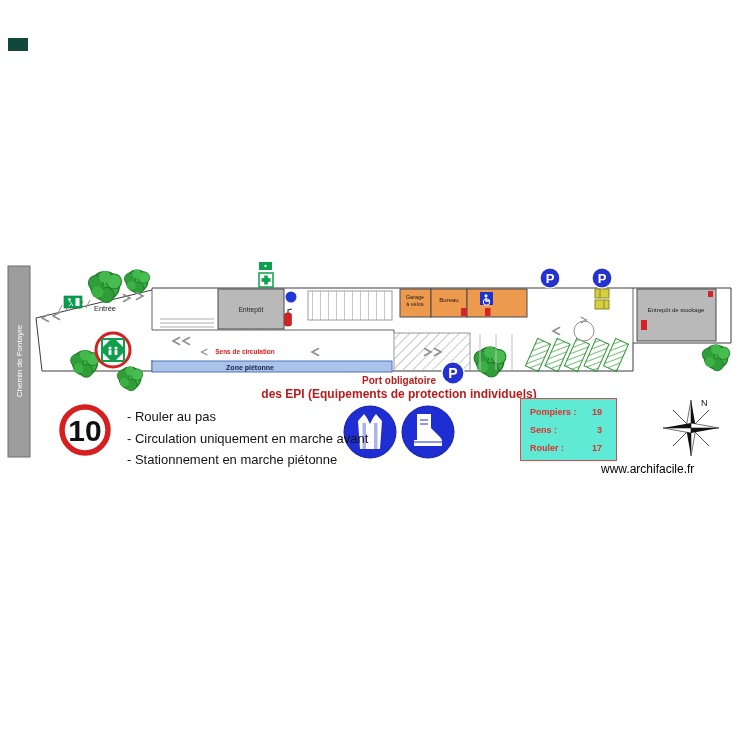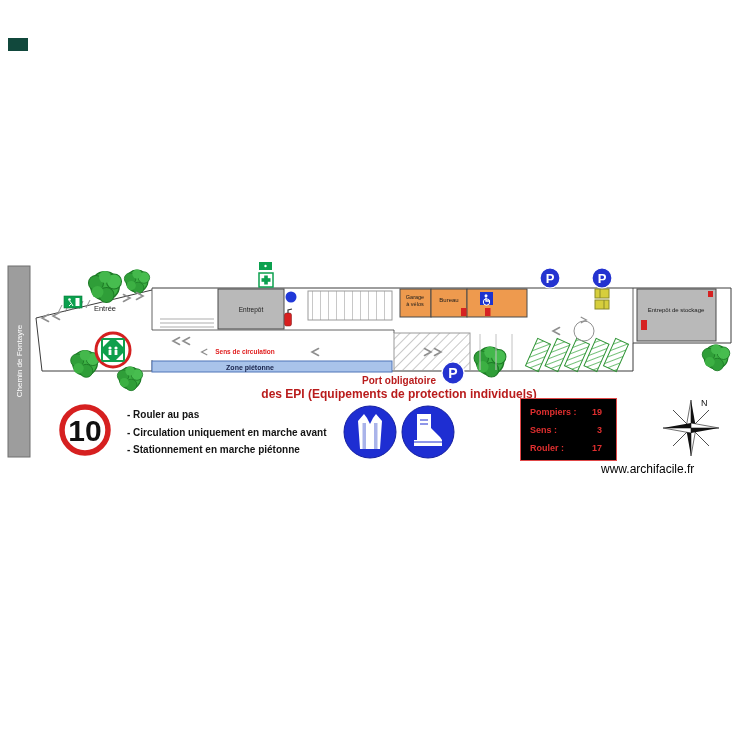--- a/index.html
+++ b/index.html
@@ -1,23 +1,23 @@
 <!DOCTYPE html>
 <html><head>
 <meta charset="utf-8">
 <style>
   html,body{margin:0;padding:0;background:#ffffff;}
   .canvas{position:relative;width:750px;height:750px;background:#ffffff;font-family:"Liberation Sans",sans-serif;overflow:hidden;}
   svg text{font-family:"Liberation Sans",sans-serif;}
   .rules{position:absolute;left:127px;top:409px;}
-  .rule-line{font-size:10px;font-weight:bold;color:#141414;margin-bottom:6.5px;white-space:nowrap;}
+  .rule-line{font-size:13px;font-weight:normal;color:#141414;margin-bottom:6.5px;white-space:nowrap;}
   .epi{position:absolute;left:249px;top:375px;width:300px;text-align:center;color:#b91c1c;}
   .epi-l1{font-size:10px;font-weight:bold;}
   .epi-l2{font-size:12px;font-weight:bold;margin-top:1px;text-align:center;}
-  .emergency{position:absolute;left:520px;top:398px;width:97px;height:63px;border:1px solid #e04848;background:#000000;padding-top:8px;box-sizing:border-box;}
+  .emergency{position:absolute;left:520px;top:398px;width:97px;height:63px;border:1px solid #e04848;background:#5eead4;padding-top:8px;box-sizing:border-box;}
   .em-row{display:flex;justify-content:space-between;padding:0 14px 0 9px;margin-bottom:8px;font-size:9px;font-weight:bold;color:#e02f2f;}
   .website{position:absolute;left:601px;top:462px;width:140px;text-align:left;font-size:12px;color:#000;}
 </style>
 </head>
 <body>
 
 <div class="canvas">
 
 <svg width="750" height="750" viewBox="0 0 750 750" xmlns="http://www.w3.org/2000/svg" xmlns:xlink="http://www.w3.org/1999/xlink">
   <defs>

